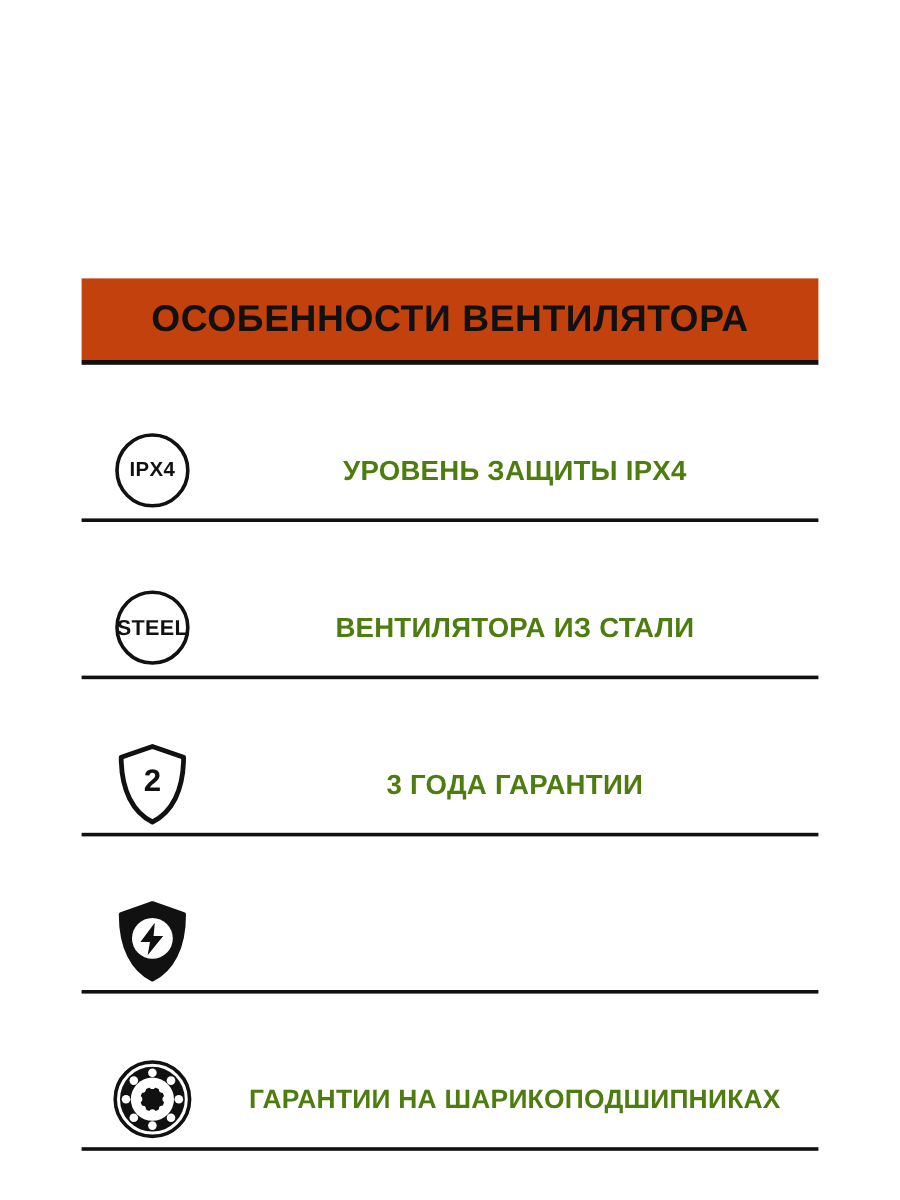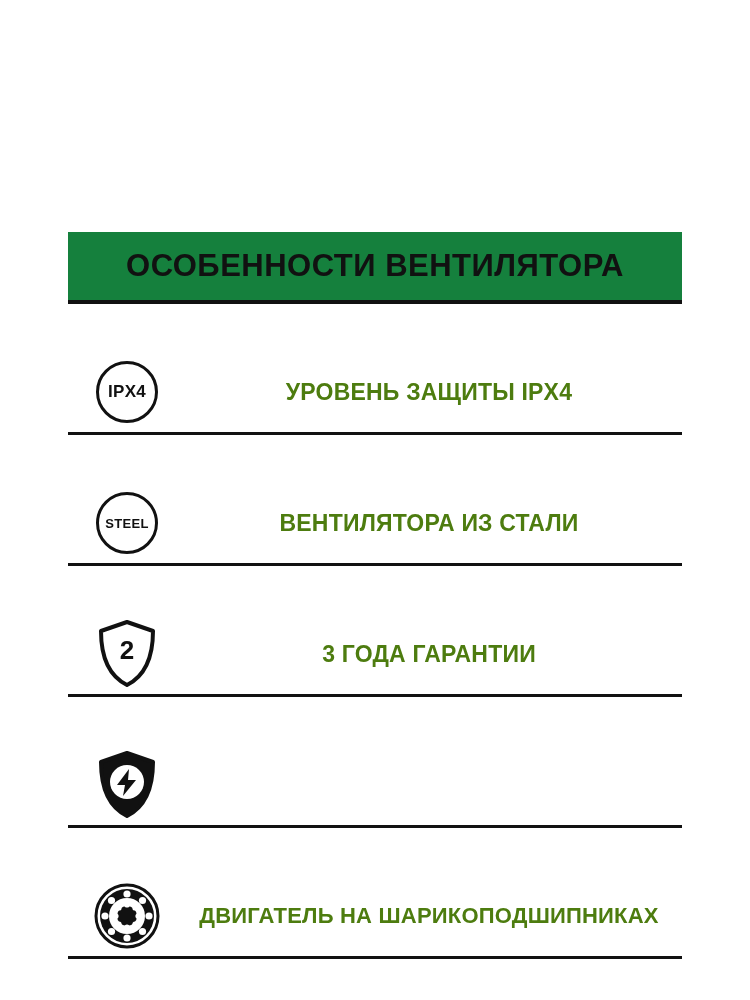--- a/index.html
+++ b/index.html
@@ -16,21 +16,21 @@
   }
 
   #feature-panel {
     position: absolute;
     left: 68px;
     top: 232px;
     width: 614px;
   }
 
   .panel-header {
-    background: #15803d;
+    background: #c2410c;
     height: 68px;
     display: flex;
     align-items: center;
     justify-content: center;
   }
   .panel-header-title {
     font-size: 31px;
     font-weight: bold;
     letter-spacing: 0.5px;
     color: #111111;
@@ -94,21 +94,21 @@
     justify-content: center;
     box-sizing: border-box;
   }
   .circle-icon span {
     font-size: 17px;
     font-weight: bold;
     color: #111111;
     letter-spacing: 0.3px;
   }
   .circle-icon span.steel {
-    font-size: 13px;
+    font-size: 18px;
   }
 
   .shield-wrap {
     width: 64px;
     height: 70px;
     position: relative;
   }
   .shield-wrap svg {
     display: block;
   }
@@ -220,19 +220,19 @@
             <circle cx="41" cy="41" r="2.6"></circle>
             <circle cx="33" cy="44" r="2.6"></circle>
             <circle cx="25" cy="41" r="2.6"></circle>
             <circle cx="22" cy="33" r="2.6"></circle>
             <circle cx="25" cy="25" r="2.6"></circle>
           </g>
         </svg>
       </div>
     </div>
     <div class="label-cell">
-      <div class="label-text tight">ДВИГАТЕЛЬ НА ШАРИКОПОДШИПНИКАХ</div>
+      <div class="label-text tight">ГАРАНТИИ НА ШАРИКОПОДШИПНИКАХ</div>
     </div>
   </div>
 
   <div class="rule thin"></div>
 
 </div>
 
 </body></html>

